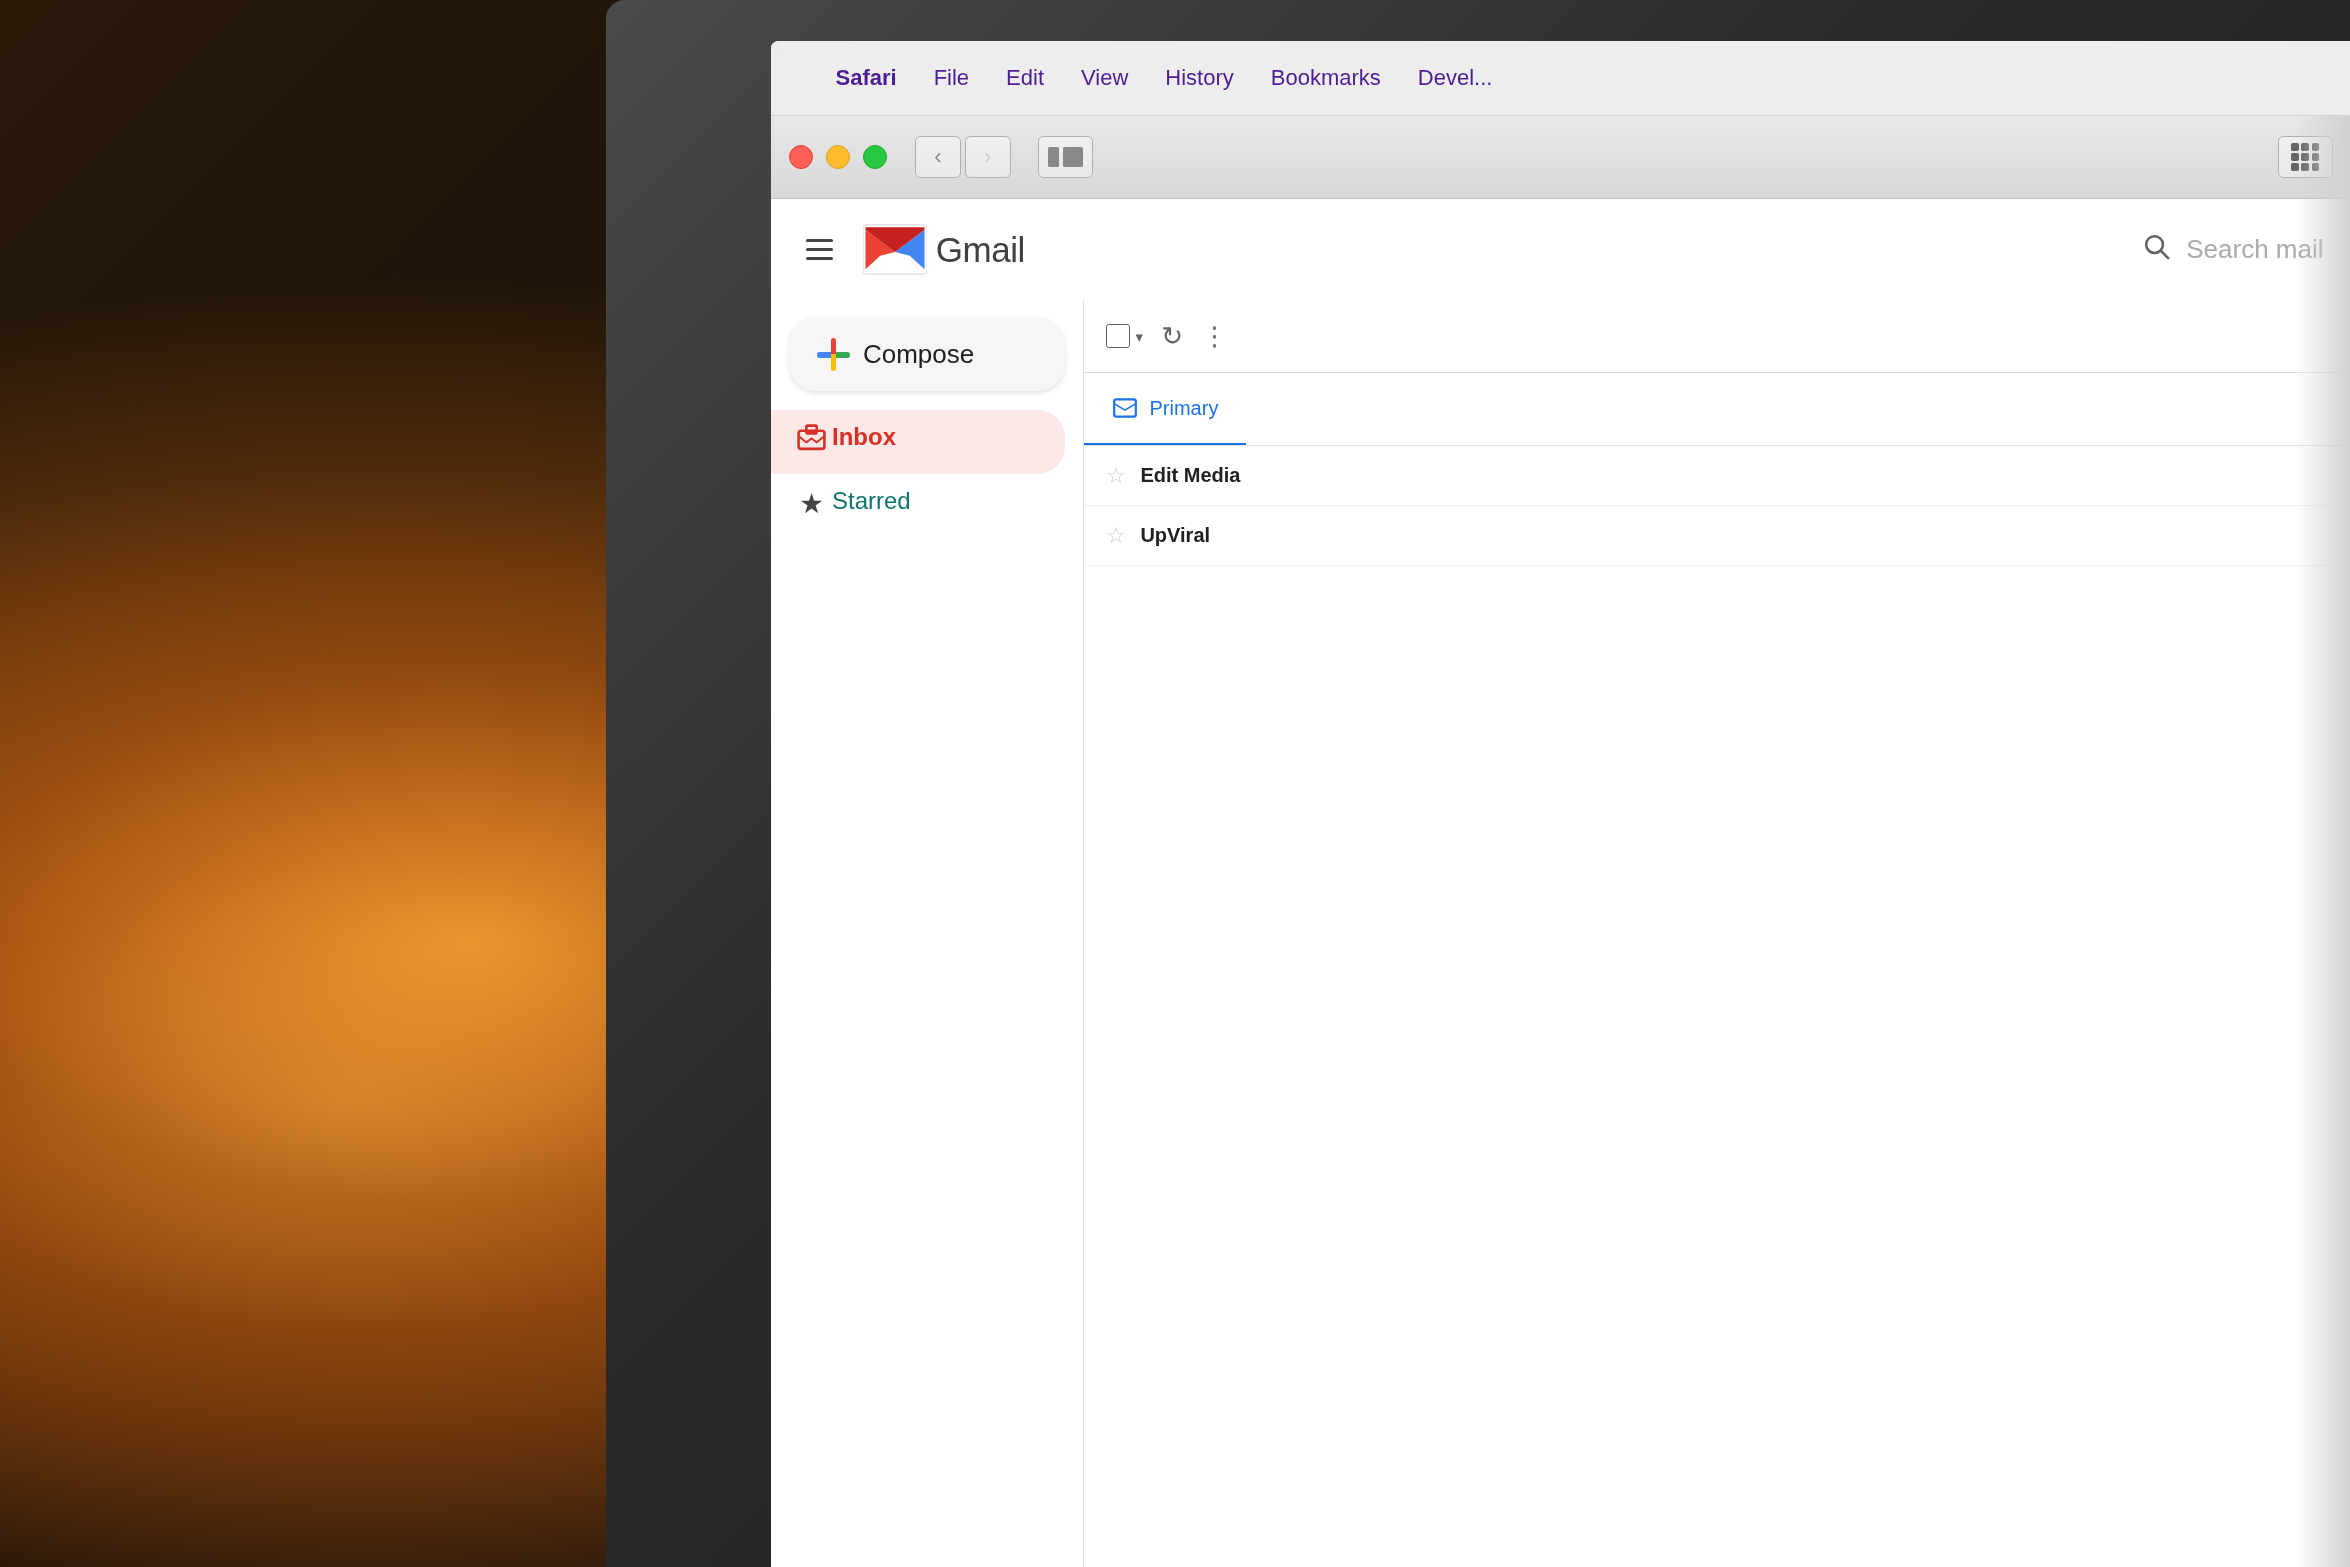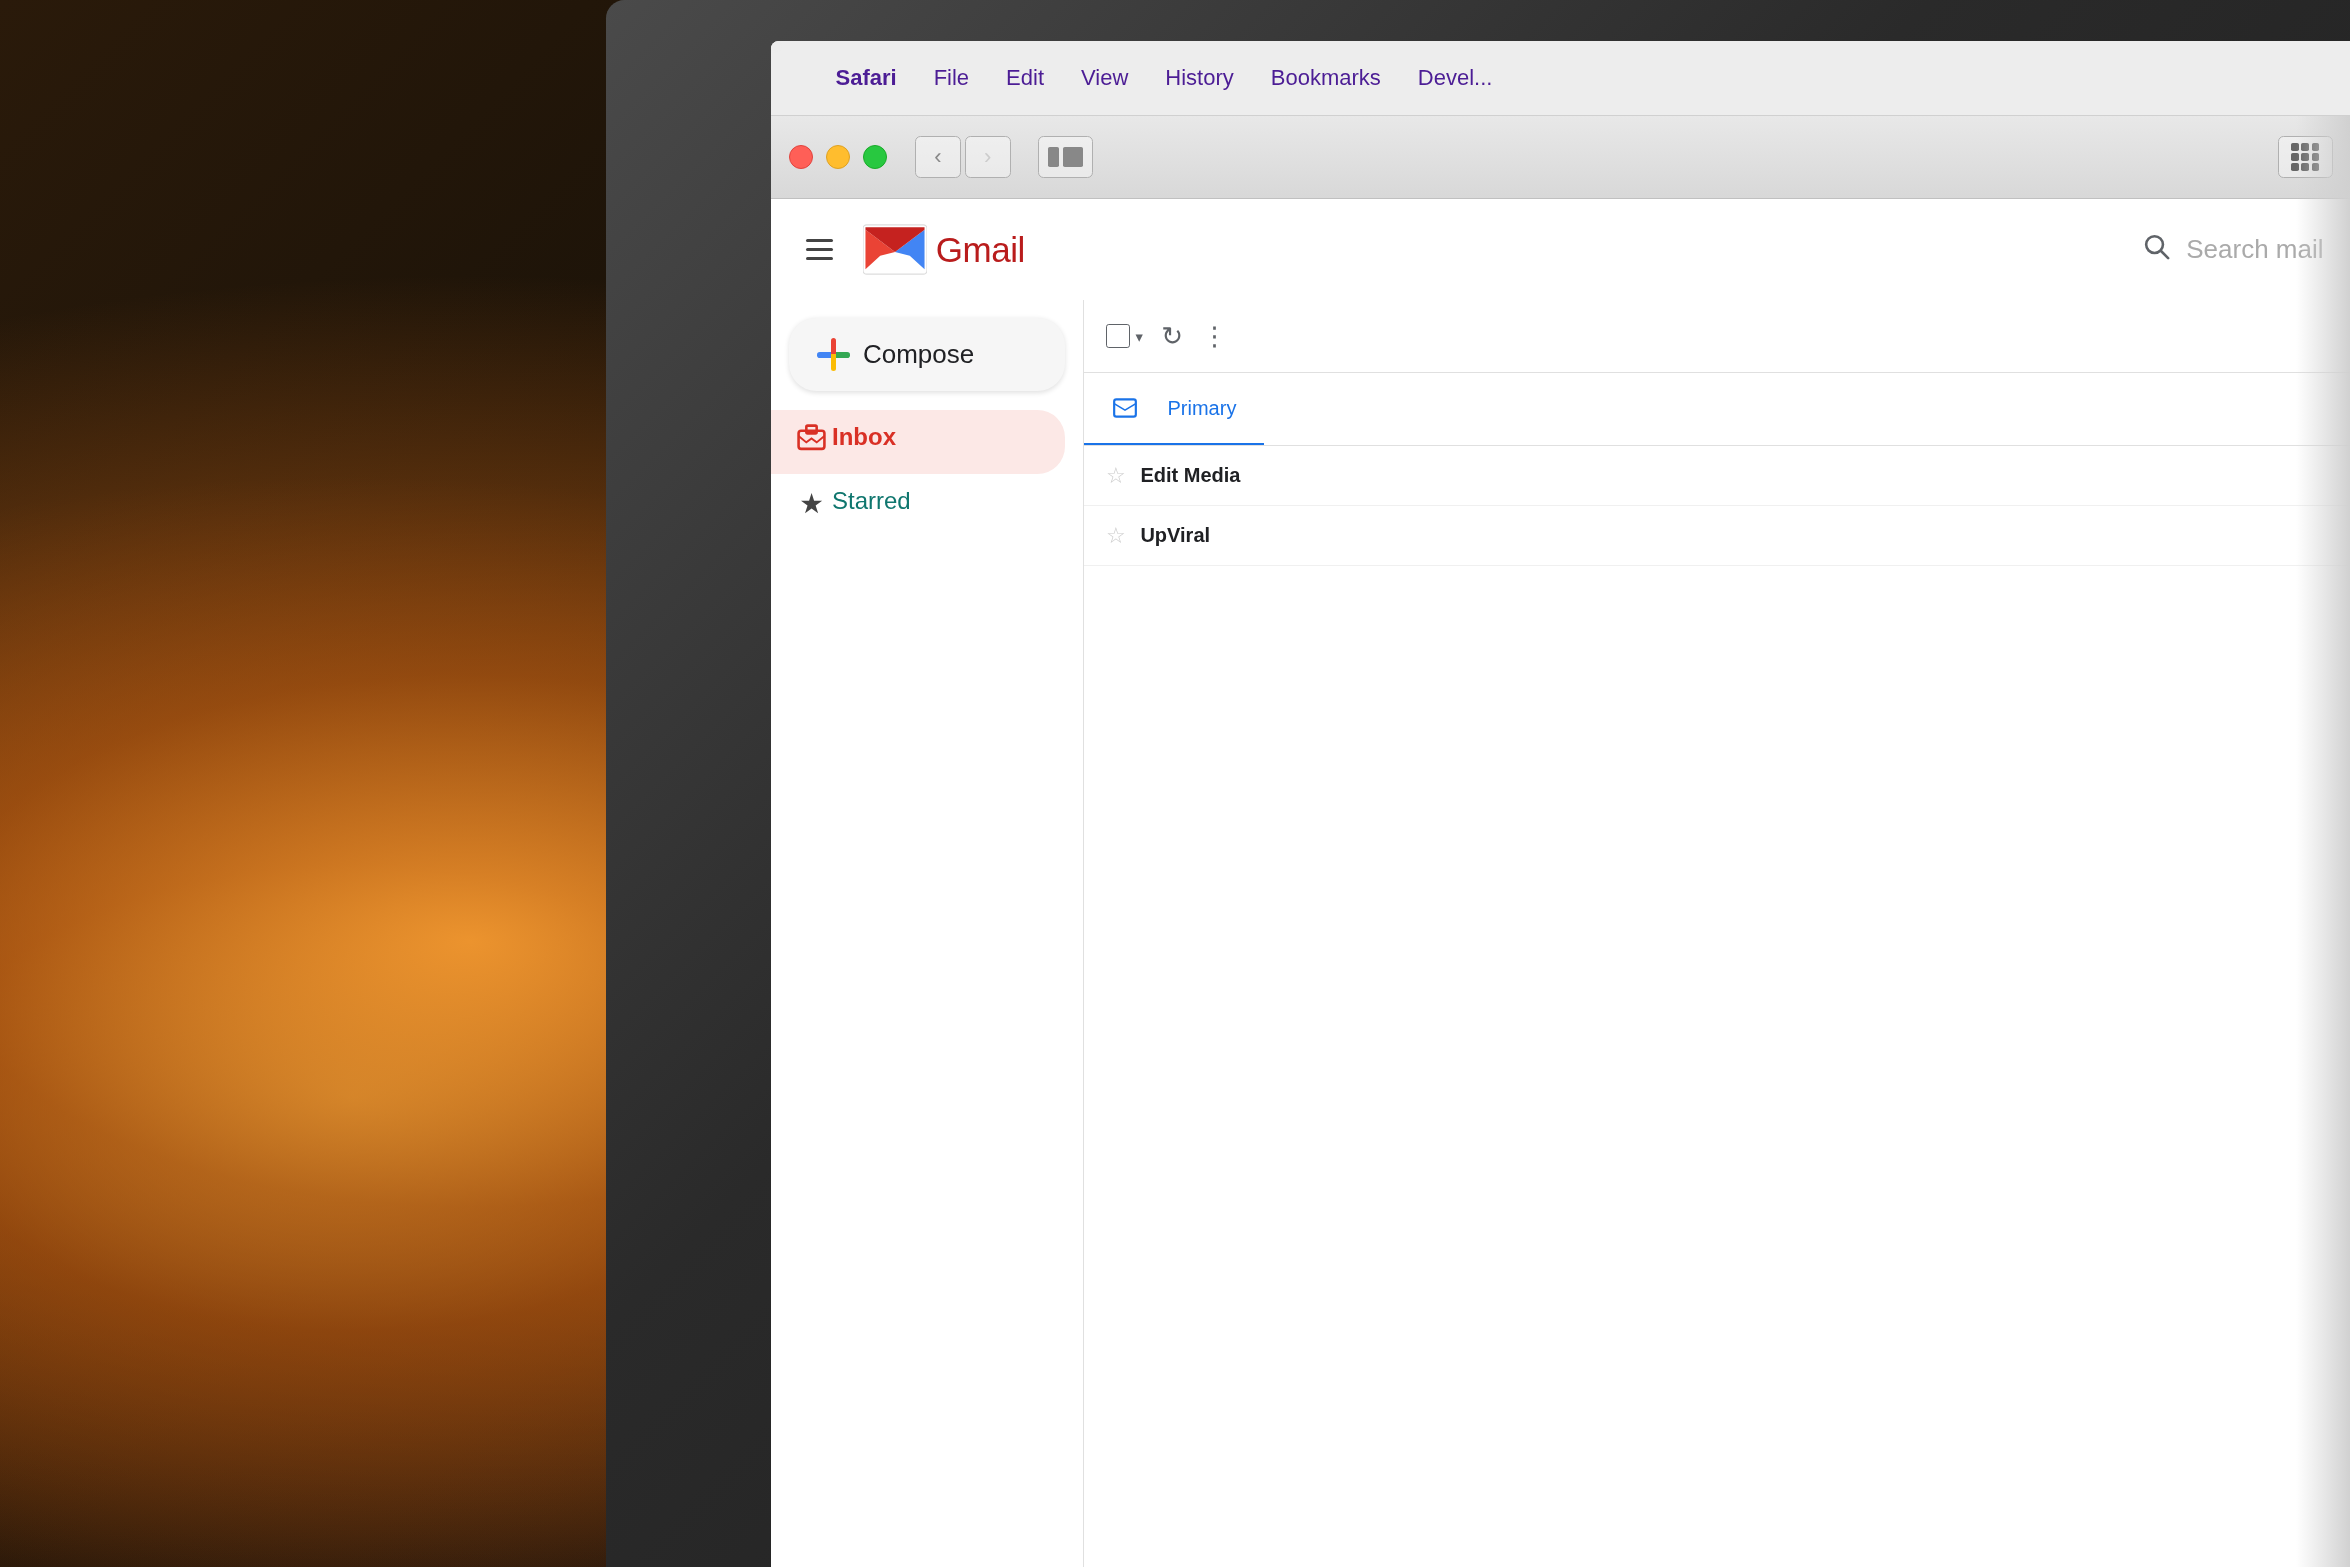--- a/index.html
+++ b/index.html
@@ -234,21 +234,21 @@
 
     .gmail-m-logo {
       position: relative;
       width: 64px;
       height: 51px;
     }
 
     .gmail-wordmark {
       font-size: 35px;
       font-weight: 400;
-      color: #b91c1c;
+      color: #404040;
       letter-spacing: -0.5px;
     }
 
     .gmail-top-spacer { flex: 1; }
 
     .search-area {
       display: flex;
       align-items: center;
       gap: 14.7px;
       flex: 0 0 auto;
@@ -416,21 +416,21 @@
     
     .category-tabs {
       display: flex;
       border-bottom: 0.9px solid #e0e0e0;
       height: 73px;
     }
 
     .category-tab {
       display: flex;
       align-items: center;
-      gap: 30px;
+      gap: 12px;
       padding: 0 27.5px;
       cursor: pointer;
       border-bottom: 2.8px solid transparent;
       font-size: 20px;
       color: #5f6368;
     }
 
     .category-tab.active {
       border-bottom-color: #1a73e8;
       color: #1a73e8;

